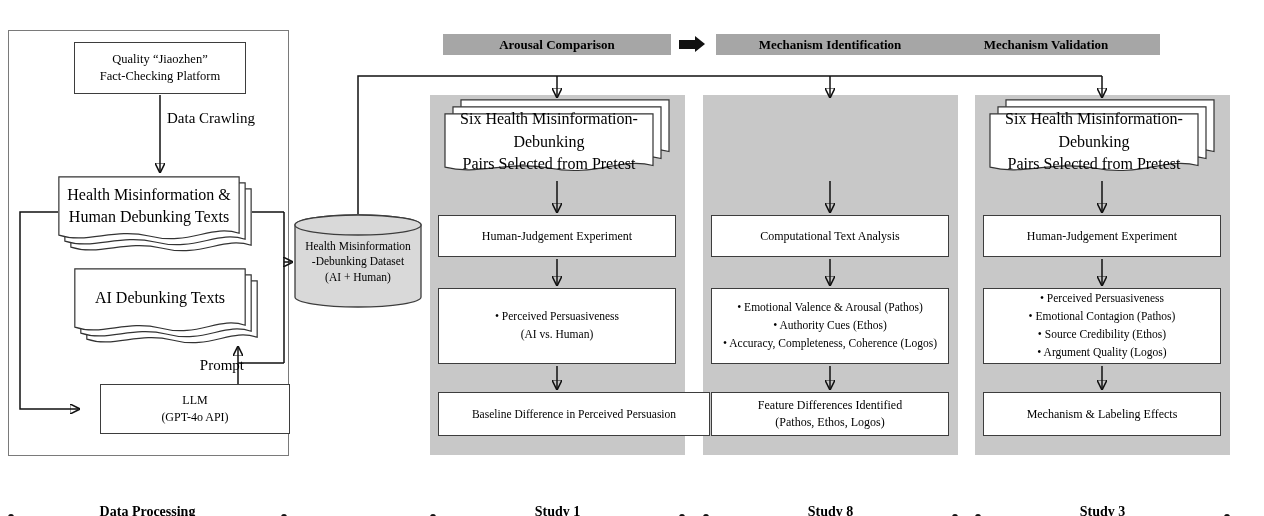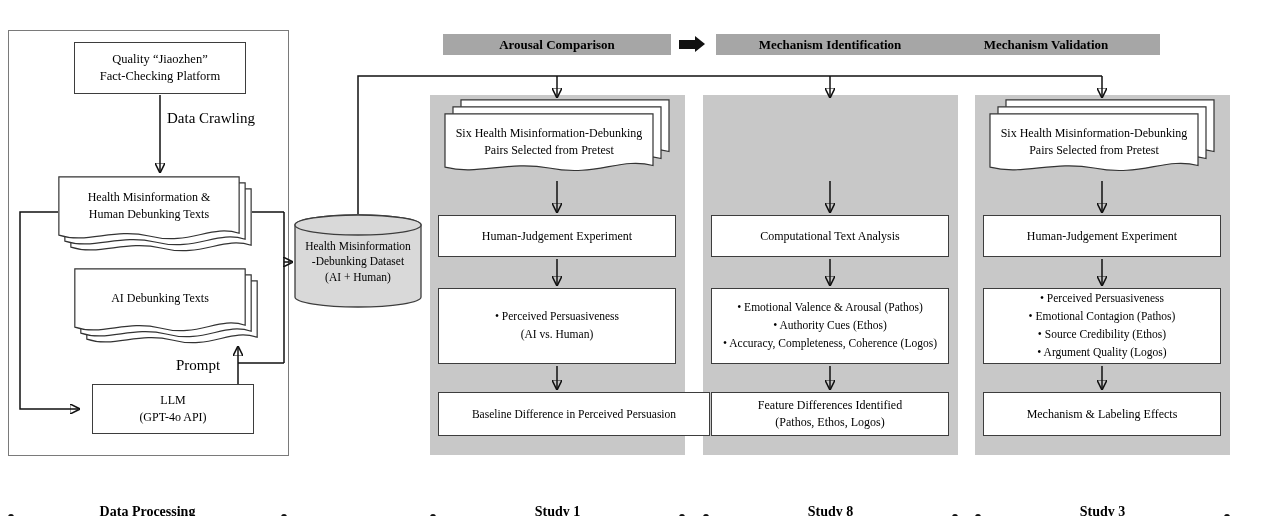--- a/index.html
+++ b/index.html
@@ -15,21 +15,21 @@
   .blk::after{content:"";position:absolute;left:16px;top:-4px;width:0;height:0;
        border-left:10px solid #111;border-top:8.5px solid transparent;border-bottom:8.5px solid transparent;}
   .box{position:absolute;background:#fff;border:1px solid #3d3d3d;z-index:2;
        display:flex;align-items:center;justify-content:center;text-align:center;
        white-space:pre-line;font-size:12px;line-height:1.4;padding:0 4px;box-sizing:border-box;}
   .measures{font-size:11.5px;line-height:1.55;}
   .docstack{position:absolute;z-index:2;}
   .sheet{position:absolute;}
   .sheet path{fill:#fff;stroke:#333;stroke-width:1.2;vector-effect:non-scaling-stroke;}
   .doc-text{position:absolute;display:flex;align-items:center;justify-content:center;
-       text-align:center;white-space:pre-line;font-size:12px;line-height:1.4;}
+       text-align:center;white-space:pre-line;font-size:16px;line-height:1.4;}
   .small-label{position:absolute;font-size:15px;z-index:2;white-space:nowrap;}
   .cyl{position:absolute;z-index:2;}
   .cyl-text{position:absolute;z-index:3;display:flex;align-items:center;justify-content:center;
        text-align:center;white-space:pre-line;font-size:11.5px;line-height:1.35;}
   .seclabel{position:absolute;top:480px;height:22px;display:flex;align-items:flex-end;z-index:2;margin-top:18px;}
   .dotc{width:6px;height:6px;border-radius:50%;background:#111;flex:0 0 auto;}
   .leader{flex:1;height:0;border-top:2px dotted #666;margin:0 4px;}
   .sec-text{font-weight:bold;font-size:14px;padding:0 4px;white-space:nowrap;}
 </style>
 </head>
@@ -103,23 +103,23 @@
       </svg>
     <svg class="sheet" style="left:6px;top:6px" width="172" height="72" viewBox="0 0 210 78" preserveAspectRatio="none">
         <path d="M1,1 L209,1 L209,62 C176,52 152,76 105,65 C64,56 34,74 1,64 Z"></path>
       </svg>
     <svg class="sheet" style="left:0;top:0" width="172" height="72" viewBox="0 0 210 78" preserveAspectRatio="none">
         <path d="M1,1 L209,1 L209,62 C176,52 152,76 105,65 C64,56 34,74 1,64 Z"></path>
       </svg>
     <div class="doc-text" style="left:0;top:0;width:172px;height:60px">AI Debunking Texts</div>
   </div>
 
-  <div class="small-label" style="left:176px;top:357px;width:58px;text-align:left">Prompt</div>
-
-  <div class="box" style="left:92px;top:384px;width:162px;height:50px">LLM
+  <div class="small-label" style="left:186px;top:357px;width:58px;text-align:right">Prompt</div>
+
+  <div class="box" style="left:100px;top:384px;width:190px;height:50px">LLM
 (GPT-4o API)</div>
 
   <svg class="cyl" style="left:294px;top:214px" width="128" height="94">
     <path d="M1,11 A63,10 0 0 1 127,11 L127,83 A63,10 0 0 1 1,83 Z" fill="#d9d9d9" stroke="#3d3d3d" stroke-width="1.3"></path>
     <ellipse cx="64" cy="11" rx="63" ry="10" fill="#d9d9d9" stroke="#3d3d3d" stroke-width="1.3"></ellipse>
   </svg>
   <div class="cyl-text" style="left:294px;top:230px;width:128px;height:64px">Health Misinformation
 -Debunking Dataset
 (AI + Human)</div>
 

